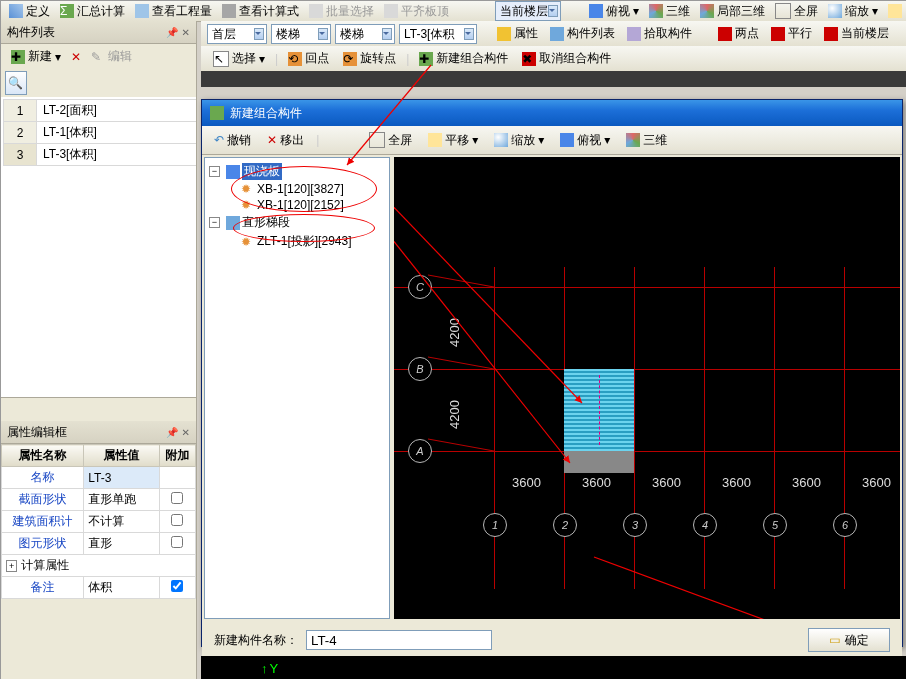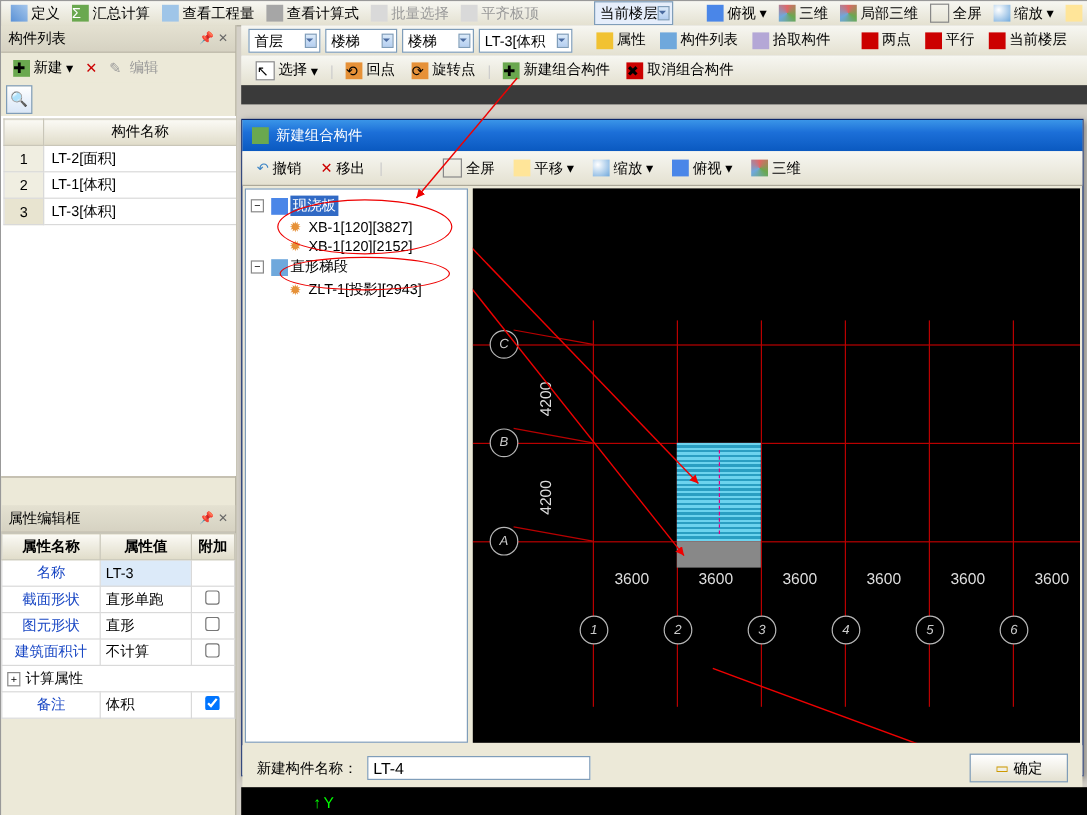--- a/index.html
+++ b/index.html
@@ -196,24 +196,20 @@
         </span>
     </div>
     <div class="search-row">
       <div class="search-btn">
           <span>🔍</span>
         </div>
     </div>
     <div class="comp-body">
       <table class="comp-table" style="width:100%;border-collapse:collapse">
         <tbody>
-            <tr>
-              <th style="width:20px"></th>
-              <th>构件名称</th>
-            </tr>
         <tr>
               <td class="idx">1</td>
               <td>LT-2[面积]</td>
             </tr>
         <tr>
               <td class="idx">2</td>
               <td>LT-1[体积]</td>
             </tr>
         <tr class="sel">
               <td class="idx">3</td>
@@ -239,27 +235,27 @@
               <td class="pname">名称</td>
               <td class="pval">LT-3</td>
               <td class="pchk"></td>
             </tr>
         <tr>
               <td class="pname">截面形状</td>
               <td class="pval">直形单跑</td>
               <td class="pchk"><input type="checkbox" class="chk" style=""></td>
             </tr>
         <tr>
+              <td class="pname">建筑面积计</td>
+              <td class="pval">不计算</td>
+              <td class="pchk"><input type="checkbox" class="chk" style=""></td>
+            </tr>
+        <tr>
               <td class="pname">图元形状</td>
               <td class="pval">直形</td>
-              <td class="pchk"><input type="checkbox" class="chk" style=""></td>
-            </tr>
-        <tr>
-              <td class="pname">建筑面积计</td>
-              <td class="pval">不计算</td>
               <td class="pchk"><input type="checkbox" class="chk" style=""></td>
             </tr>
         <tr>
               <td colspan="3" style="padding:2px 4px"><span style="border:1px solid #888;padding:0 2px;margin-right:4px;font-size:9px">+</span><span>计算属性</span></td>
             </tr>
         <tr>
               <td class="pname">备注</td>
               <td class="pval">体积</td>
               <td class="pchk"><input type="checkbox" class="chk" checked="" style=""></td>
             </tr>

